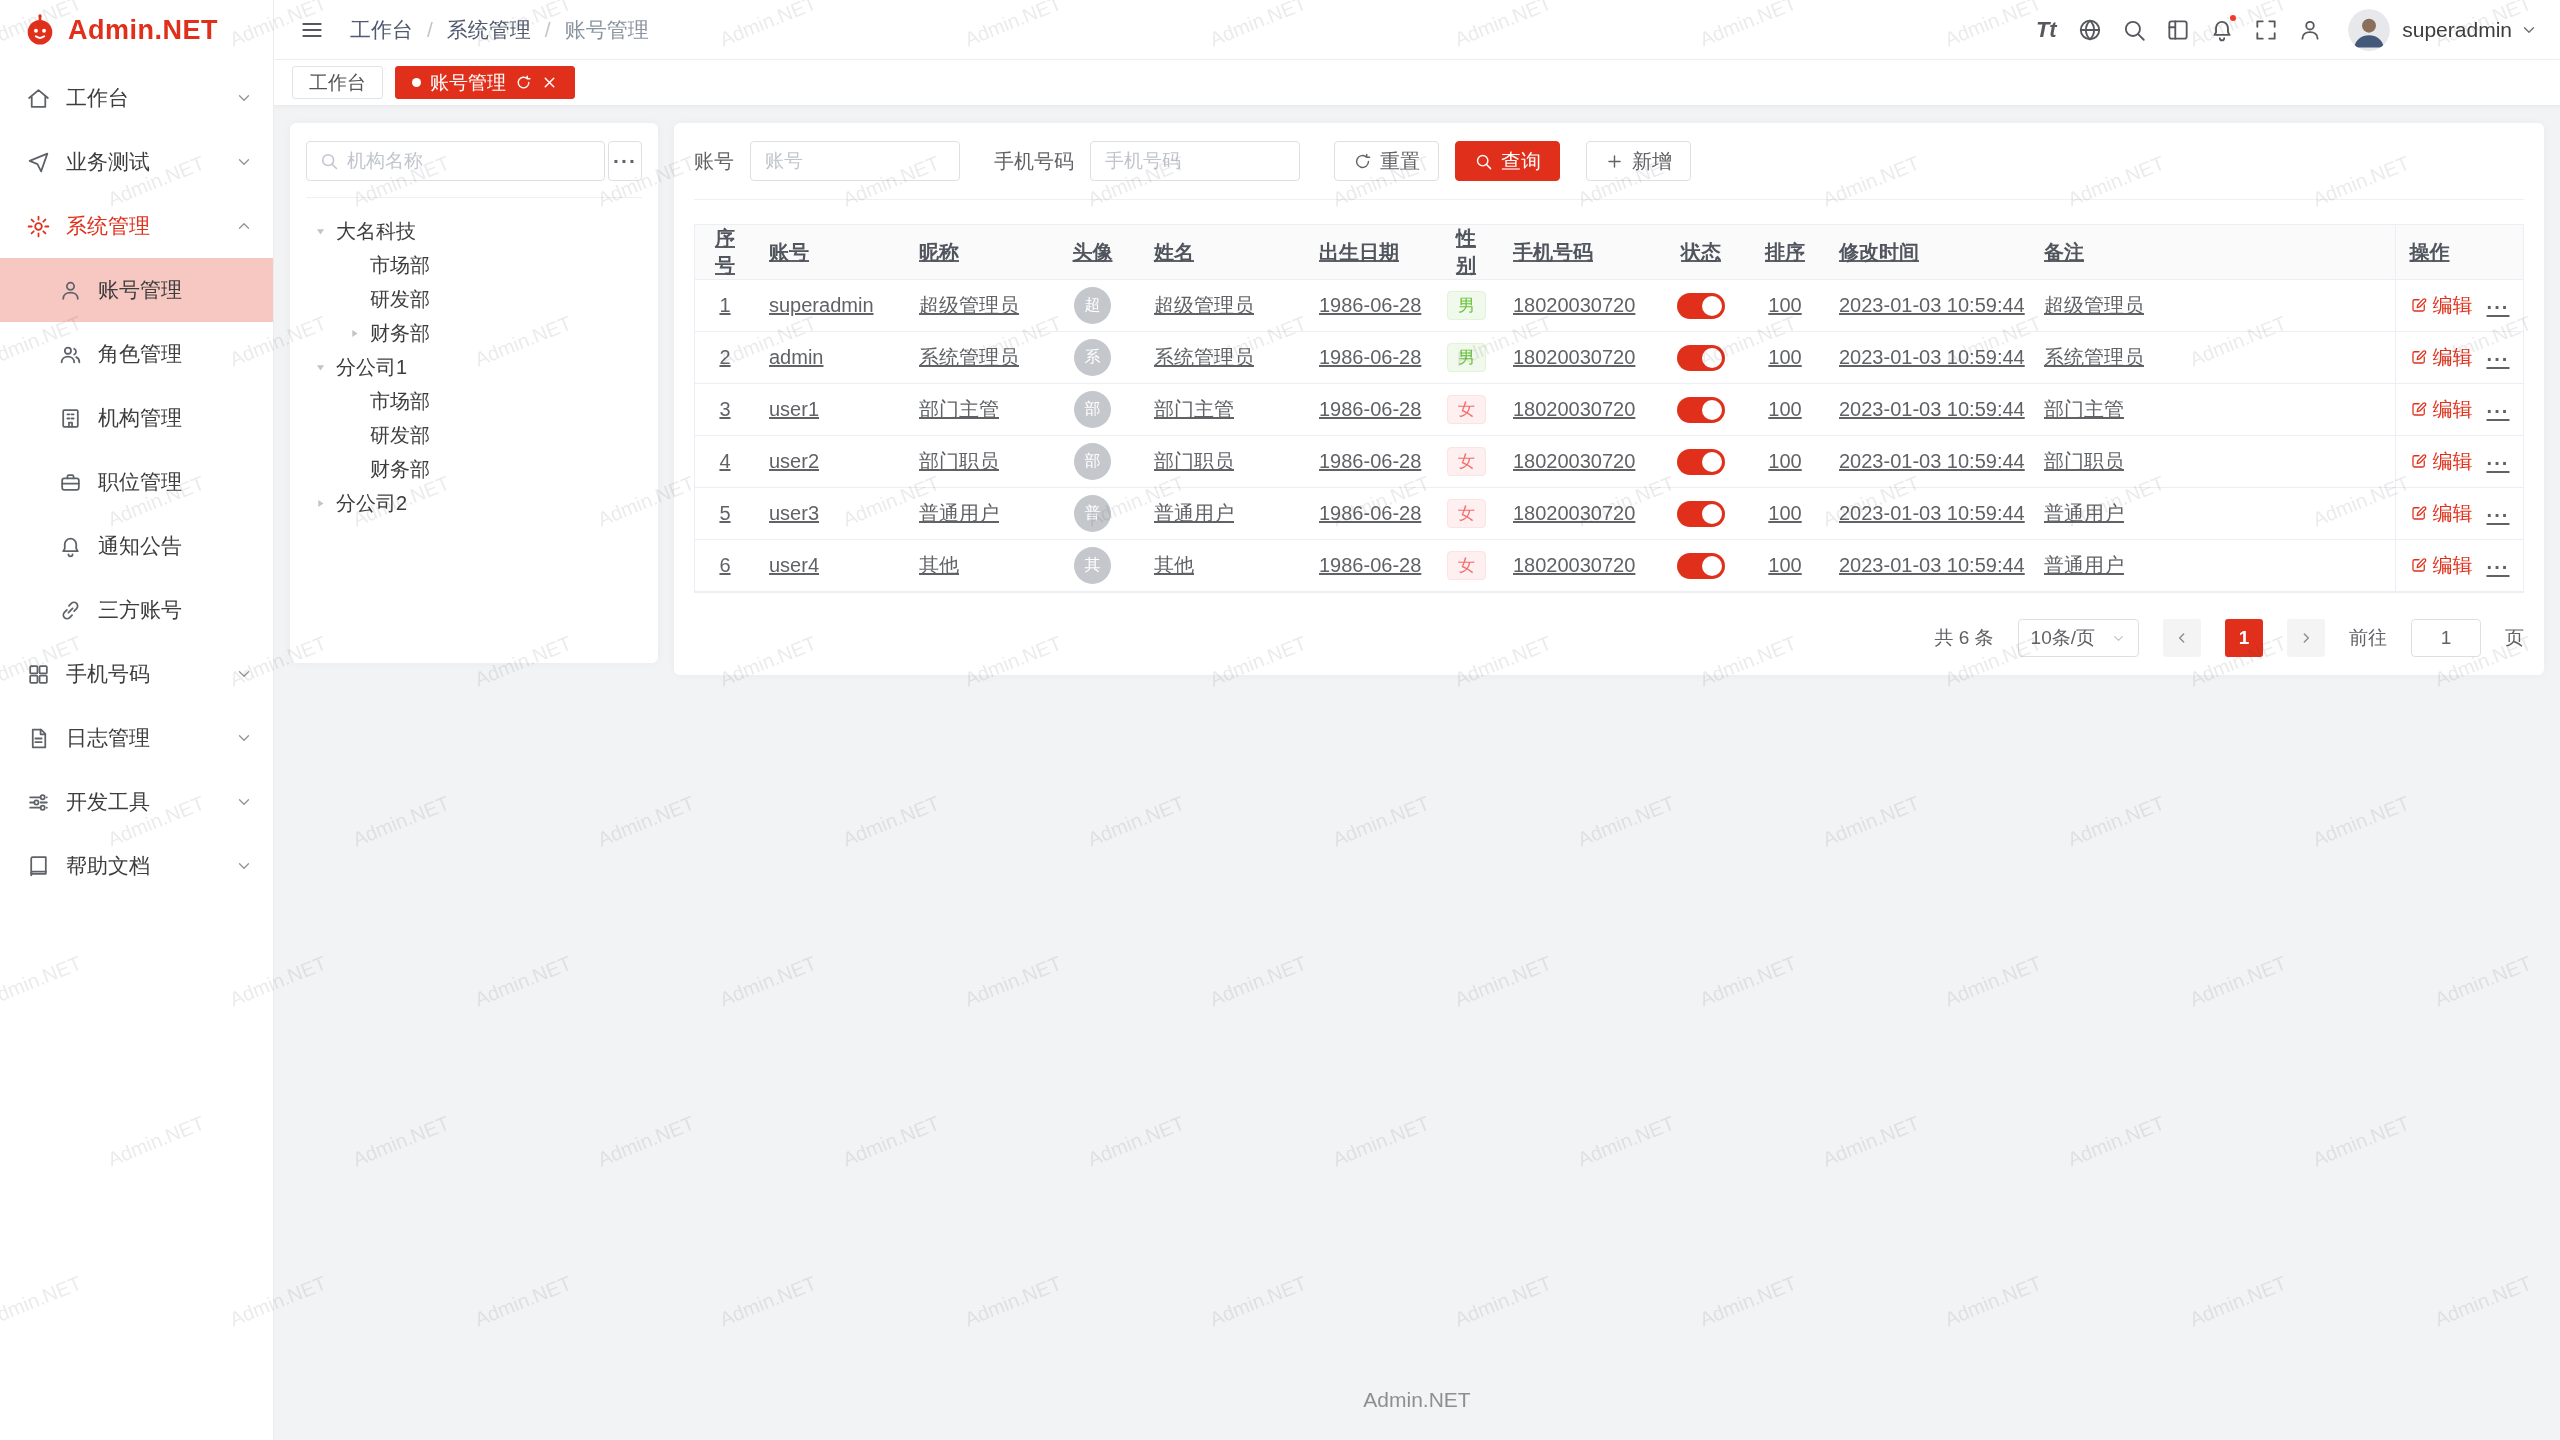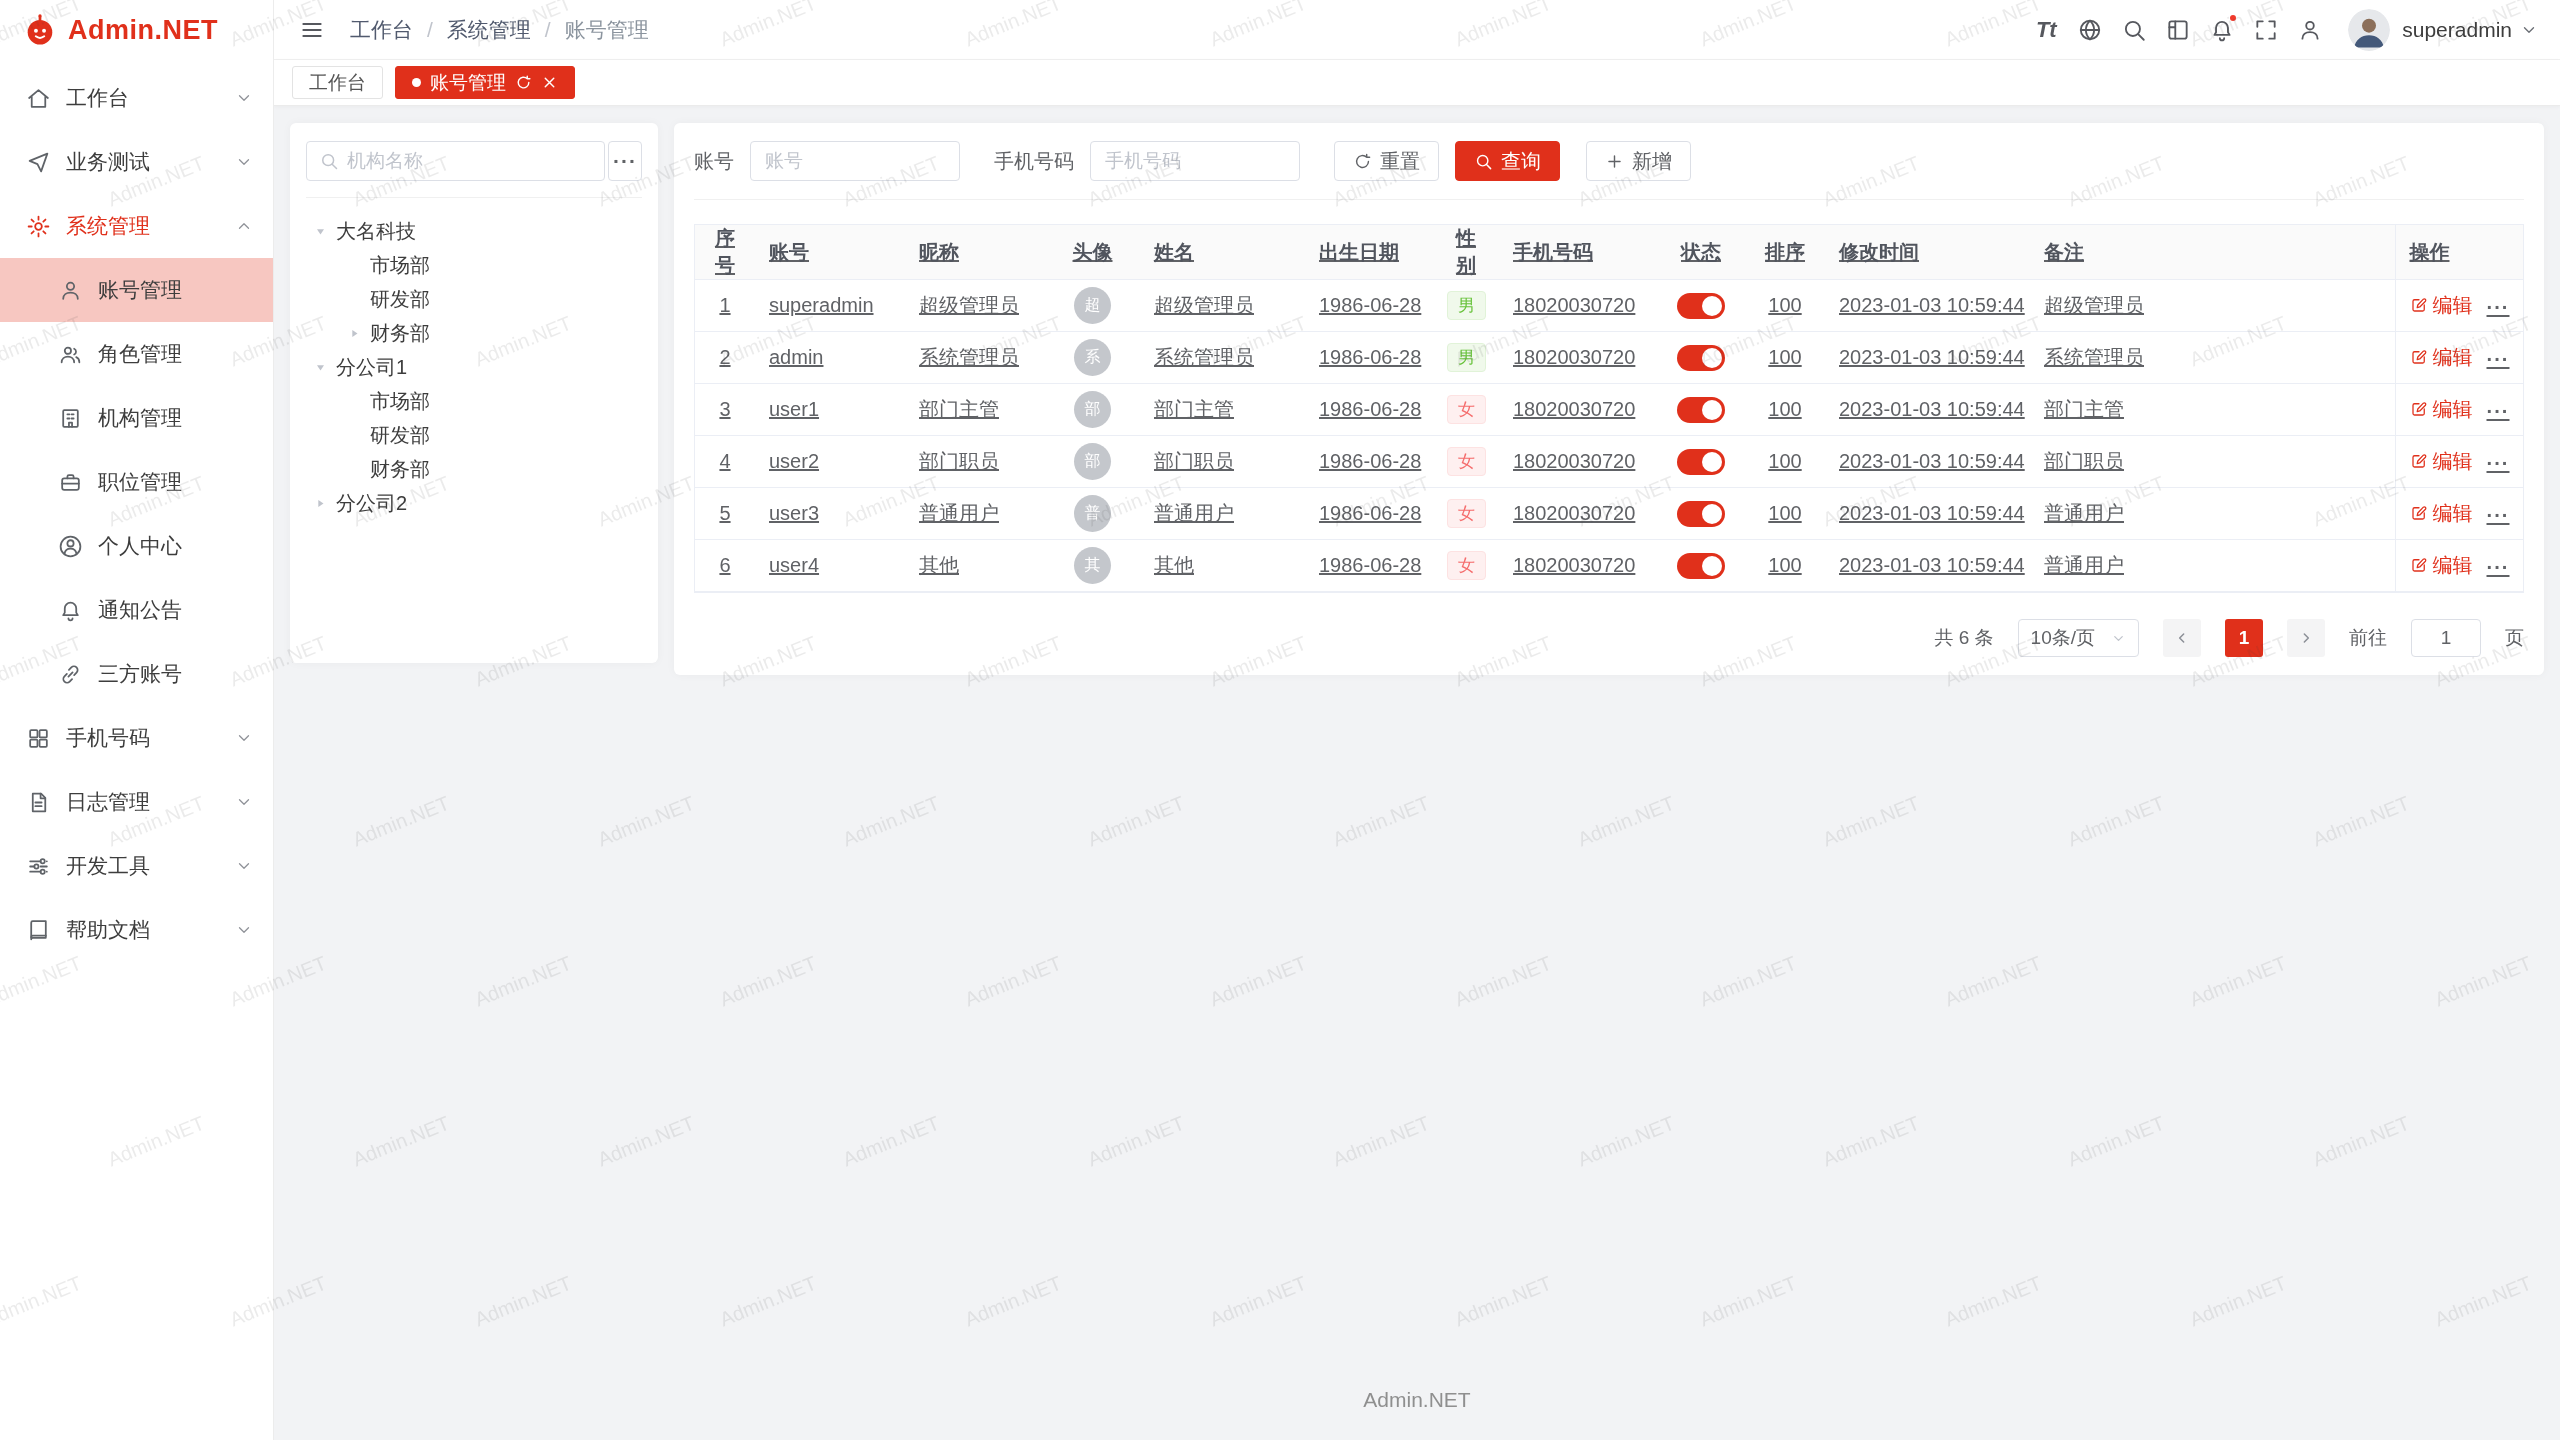--- a/index.html
+++ b/index.html
@@ -201,30 +201,20 @@
           <span class="mi-label">机构管理</span>
         </div>
         <div class="submenu-item">
           <span class="mi-icon">
             <svg viewBox="0 0 24 24" fill="none" stroke="currentColor" stroke-width="1.7" stroke-linecap="round" stroke-linejoin="round">
               <rect x="4" y="8" width="16" height="11" rx="2"></rect>
               <path d="M9 8V6.5A1.5 1.5 0 0 1 10.5 5h3A1.5 1.5 0 0 1 15 6.5V8M4 13h16"></path>
             </svg>
           </span>
           <span class="mi-label">职位管理</span>
-        </div>
-        <div class="submenu-item">
-          <span class="mi-icon">
-            <svg viewBox="0 0 24 24" fill="none" stroke="currentColor" stroke-width="1.7" stroke-linecap="round" stroke-linejoin="round">
-              <circle cx="12" cy="9" r="3"></circle>
-              <path d="M6.2 19c.6-3.2 2.8-5 5.8-5s5.2 1.8 5.8 5"></path>
-              <circle cx="12" cy="12" r="9.5"></circle>
-            </svg>
-          </span>
-          <span class="mi-label">个人中心</span>
         </div>
         <div class="submenu-item">
           <span class="mi-icon">
             <svg viewBox="0 0 24 24" fill="none" stroke="currentColor" stroke-width="1.7" stroke-linecap="round" stroke-linejoin="round">
               <path d="M12 4.5a5.5 5.5 0 0 0-5.5 5.5v4L5 16.5h14L17.5 14v-4A5.5 5.5 0 0 0 12 4.5Z"></path>
               <path d="M10 19.5a2 2 0 0 0 4 0"></path>
             </svg>
           </span>
           <span class="mi-label">通知公告</span>
         </div>

